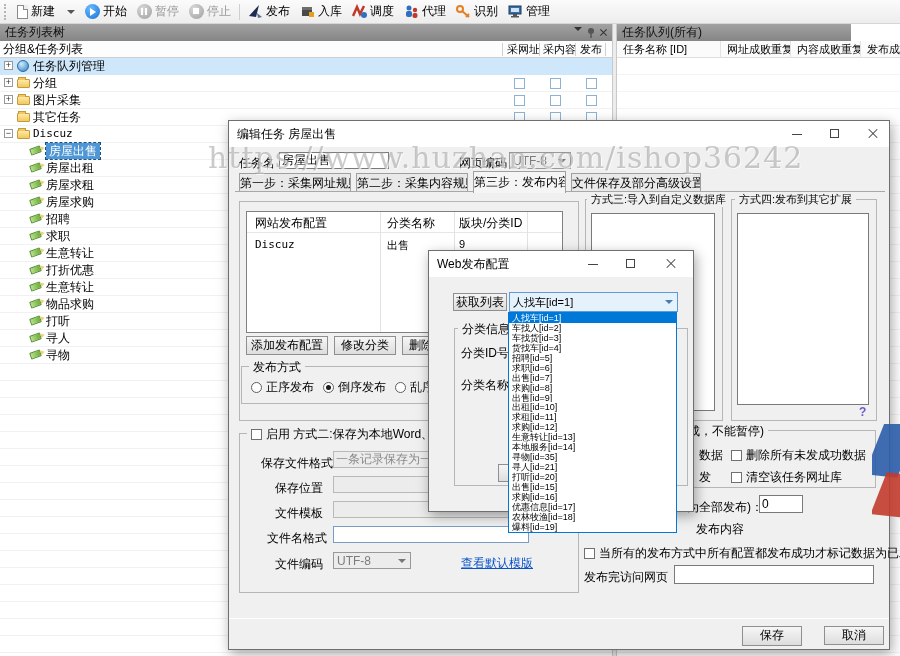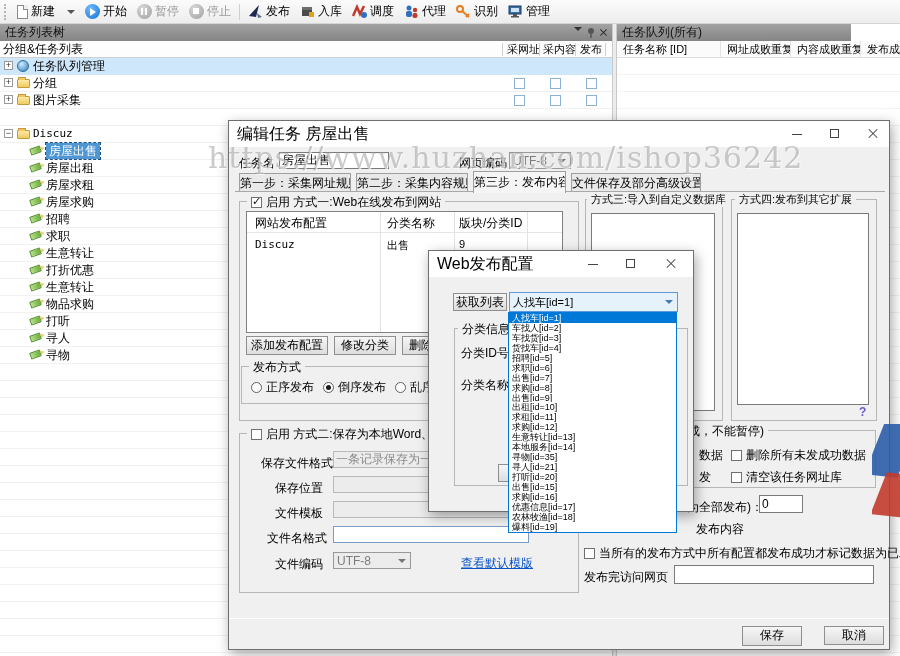--- a/index.html
+++ b/index.html
@@ -69,21 +69,21 @@
     border-bottom:1px solid #dedede; display:flex; }
   .rp-col { height:17px; line-height:16px; padding-left:6px; border-right:1px solid #e3e3e3;
     font-size:11px; overflow:hidden; white-space:nowrap; }
   .rp-body { position:absolute; left:617px; top:58px; width:283px; height:598px; background:
     repeating-linear-gradient(to bottom,#ffffff 0 16px,#f3f3f3 16px 17px); }
 
   
   .dlg { position:absolute; background:#f0f0f0; border:1px solid #6f6f6f;
     box-shadow:2px 4px 12px rgba(0,0,0,0.35); }
   .titlebar { position:absolute; left:0; top:0; right:0; height:26px; background:#fff;
-    line-height:26px; padding-left:8px; font-size:16px; }
+    line-height:26px; padding-left:8px; font-size:12px; }
   .wbtn { position:absolute; top:0; width:32px; height:26px; }
   .g-min { position:absolute; left:11px; top:13px; width:10px; height:1px; background:#444; }
   .g-max { position:absolute; left:11px; top:8px; width:9px; height:9px; border:1px solid #444; }
   .g-x1 { position:absolute; left:10px; top:12px; width:12px; height:1px; background:#444; transform:rotate(45deg); }
   .g-x2 { position:absolute; left:10px; top:12px; width:12px; height:1px; background:#444; transform:rotate(-45deg); }
 
   .btn { position:absolute; background:linear-gradient(#f6f6f6,#dddddd); border:1px solid #8f8f8f;
     font-size:12px; text-align:center; line-height:17px; }
   .inp { position:absolute; background:#fff; border:1px solid #7a7a7a; font-size:12px; padding:0 2px;
     font-family:inherit; }
@@ -272,20 +272,27 @@
 
   <div class="trow" style="top:34px;">
     <span class="exp" style="left:4px;">+</span>
     <span class="folder" style="left:17px;"></span>
     <span class="tlabel" style="left:33px;">图片采集</span>
     <span class="tchk" style="left:514px;"></span>
     <span class="tchk" style="left:550px;"></span>
     <span class="tchk" style="left:586px;"></span>
   </div>
 
+  <div class="trow" style="top:51px;">
+    <span class="folder" style="left:17px;"></span>
+    <span class="tlabel" style="left:33px;">其它任务</span>
+    <span class="tchk" style="left:514px;"></span>
+    <span class="tchk" style="left:550px;"></span>
+    <span class="tchk" style="left:586px;"></span>
+  </div>
 
   <div class="trow" style="top:68px;">
     <span class="exp" style="left:4px;">−</span>
     <span class="folder" style="left:17px;"></span>
     <span class="tlabel" style="left:33px;font-family:'DejaVu Sans Mono',monospace;font-size:11px;">Discuz</span>
   </div>
 
   <div class="trow" style="top:85px;">
     <span class="pencil" style="left:30px;"></span>
     <span class="tlabel sel" style="left:46px;">房屋出售</span>
@@ -376,23 +383,20 @@
     <span class="cchev" style="top:6px;"></span>
   </div>
 
   <div class="tab" style="left:10px;width:112px;">第一步：采集网址规则</div>
   <div class="tab" style="left:127px;width:112px;">第二步：采集内容规则</div>
   <div class="tab active" style="left:244px;width:93px;">第三步：发布内容设置</div>
   <div class="tab" style="left:342px;width:130px;">文件保存及部分高级设置</div>
   <div class="tabline"></div>
 
   <div class="gbox" style="left:10px;top:80px;width:340px;height:220px;"></div>
-  <div class="gcap" style="left:18px;top:73px;">
-    <span class="chk on"></span><span>启用 方式一:Web在线发布到网站</span>
-  </div>
   <div class="m1table">
     <span class="m1th" style="left:8px;">网站发布配置</span>
     <span class="m1th" style="left:140px;">分类名称</span>
     <span class="m1th" style="left:212px;">版块/分类ID</span>
     <div class="m1hline"></div>
     <div class="m1vline" style="left:133px;"></div>
     <div class="m1vline" style="left:207px;"></div>
     <div class="m1vline" style="left:280px;"></div>
     <span class="m1cell" style="left:8px;font-family:'DejaVu Sans Mono',monospace;">Discuz</span>
     <span class="m1cell" style="left:140px;">出售</span>

